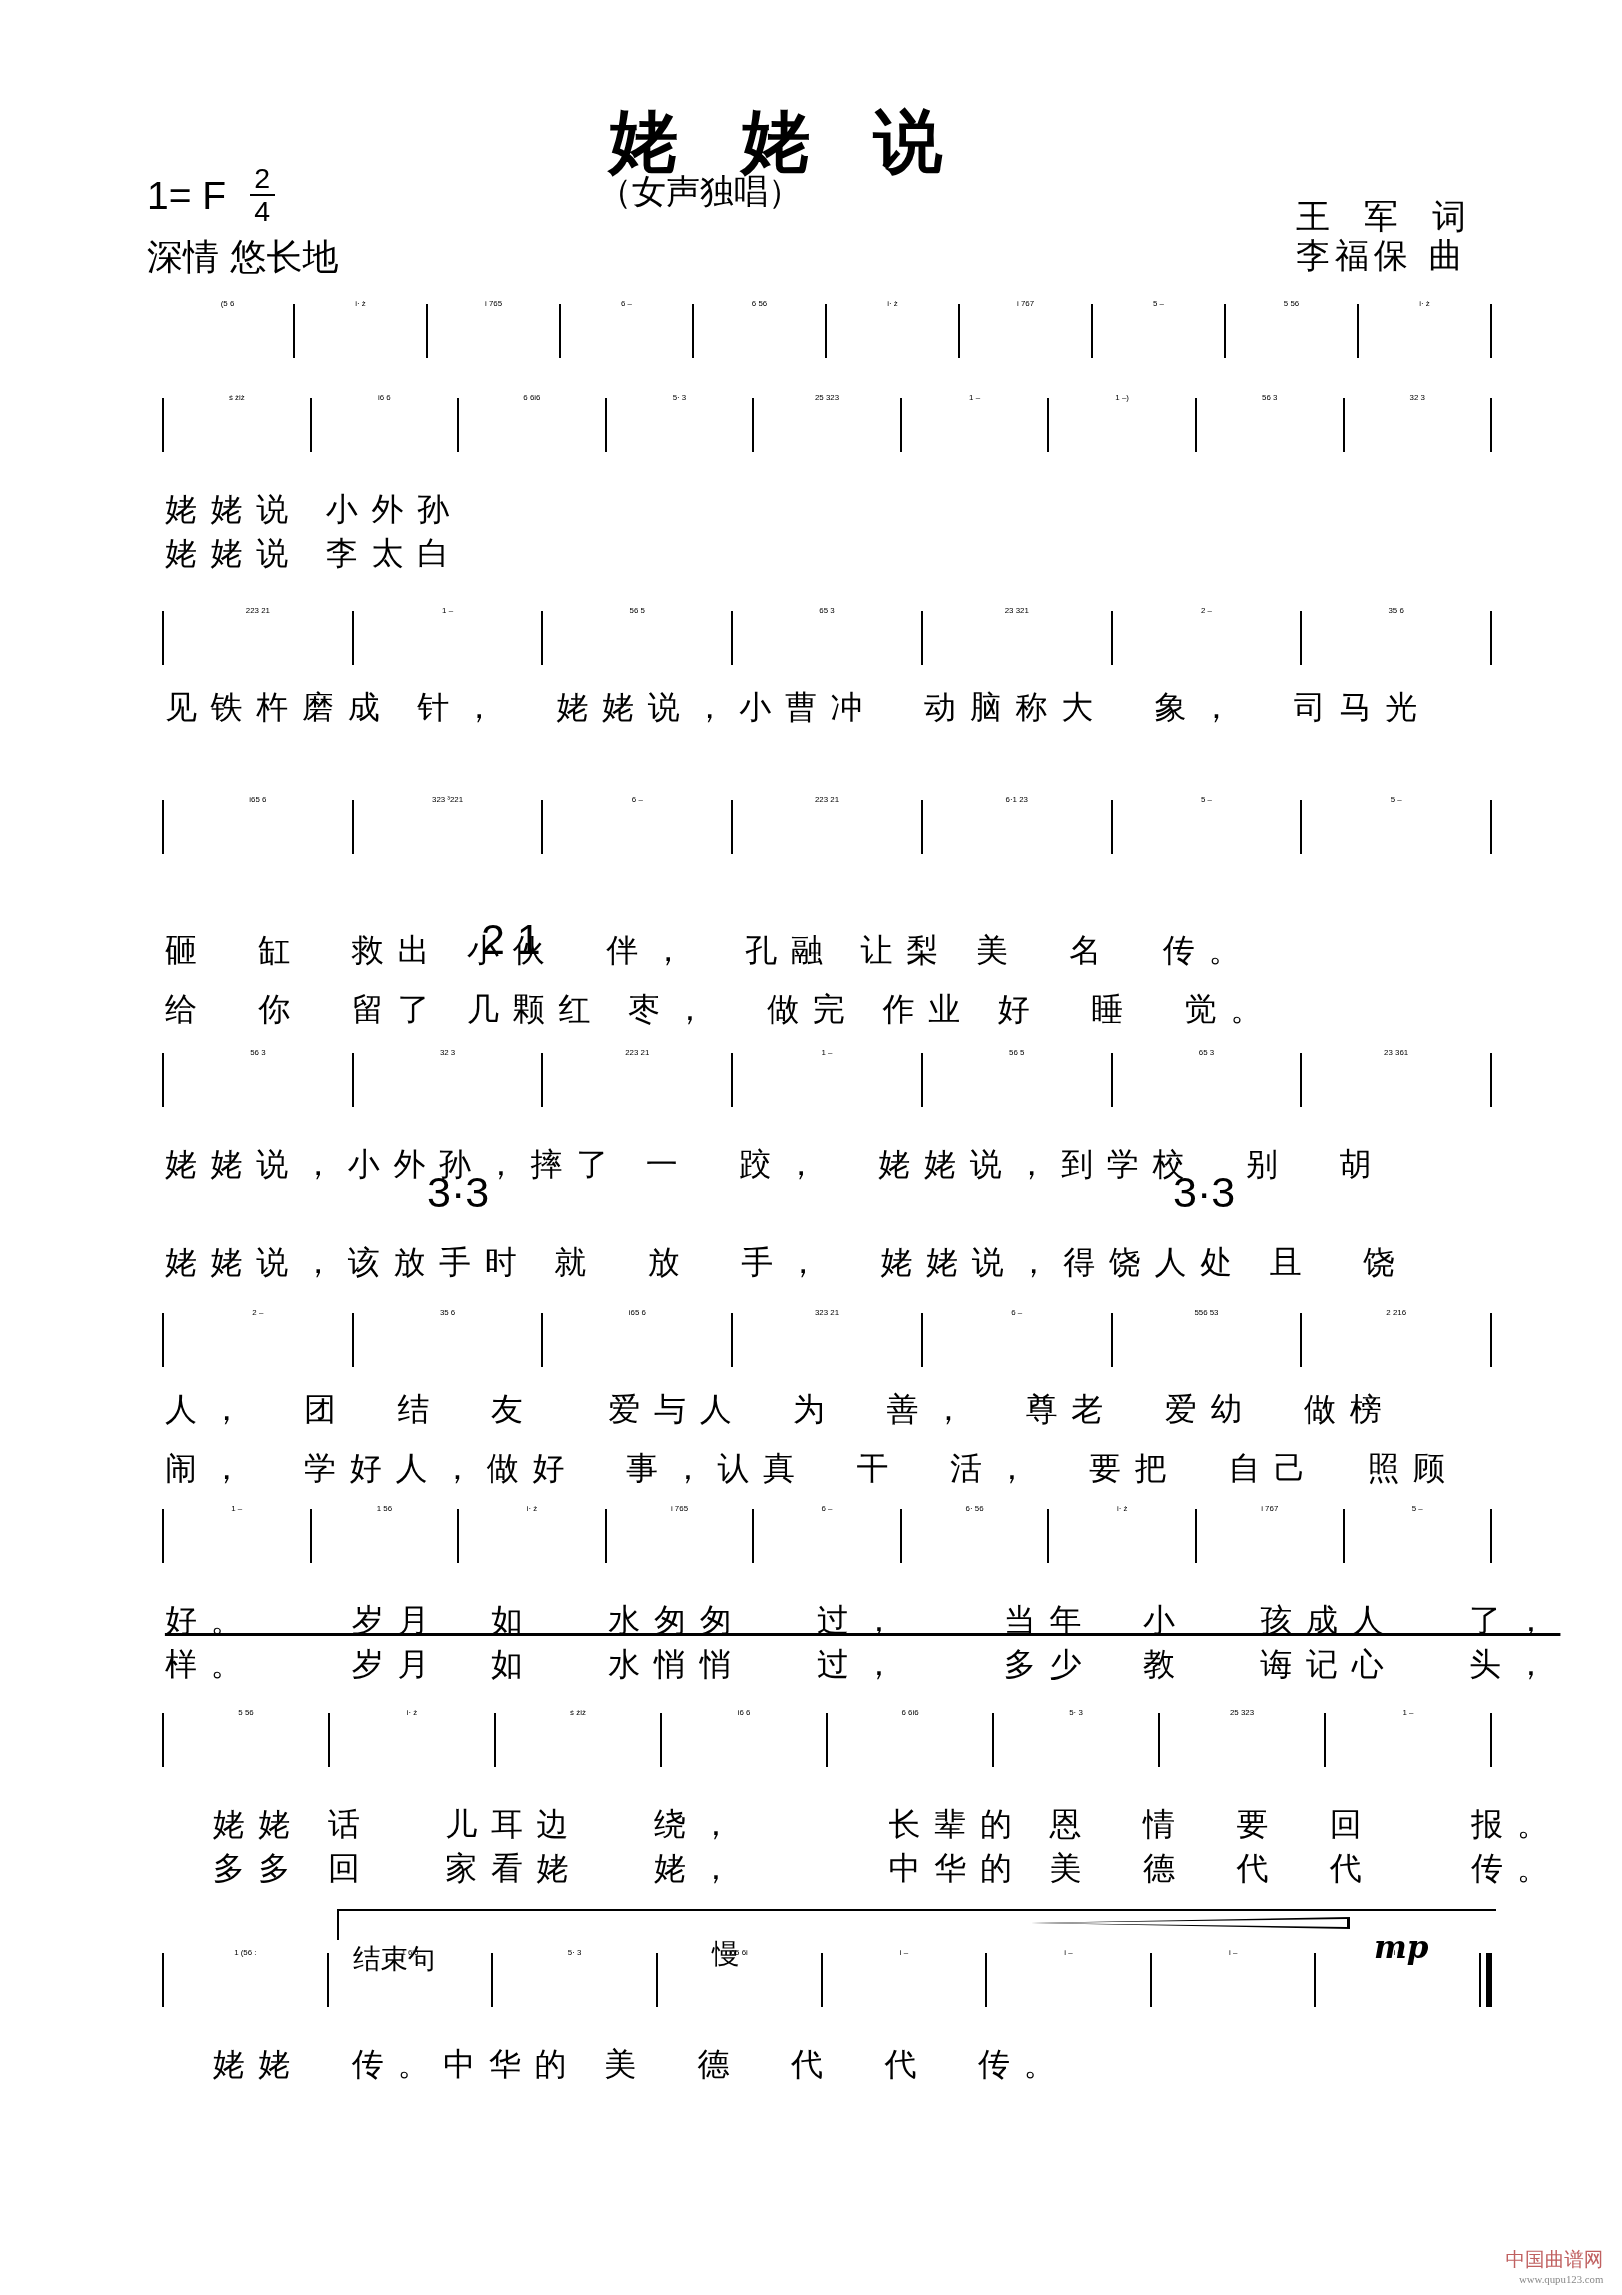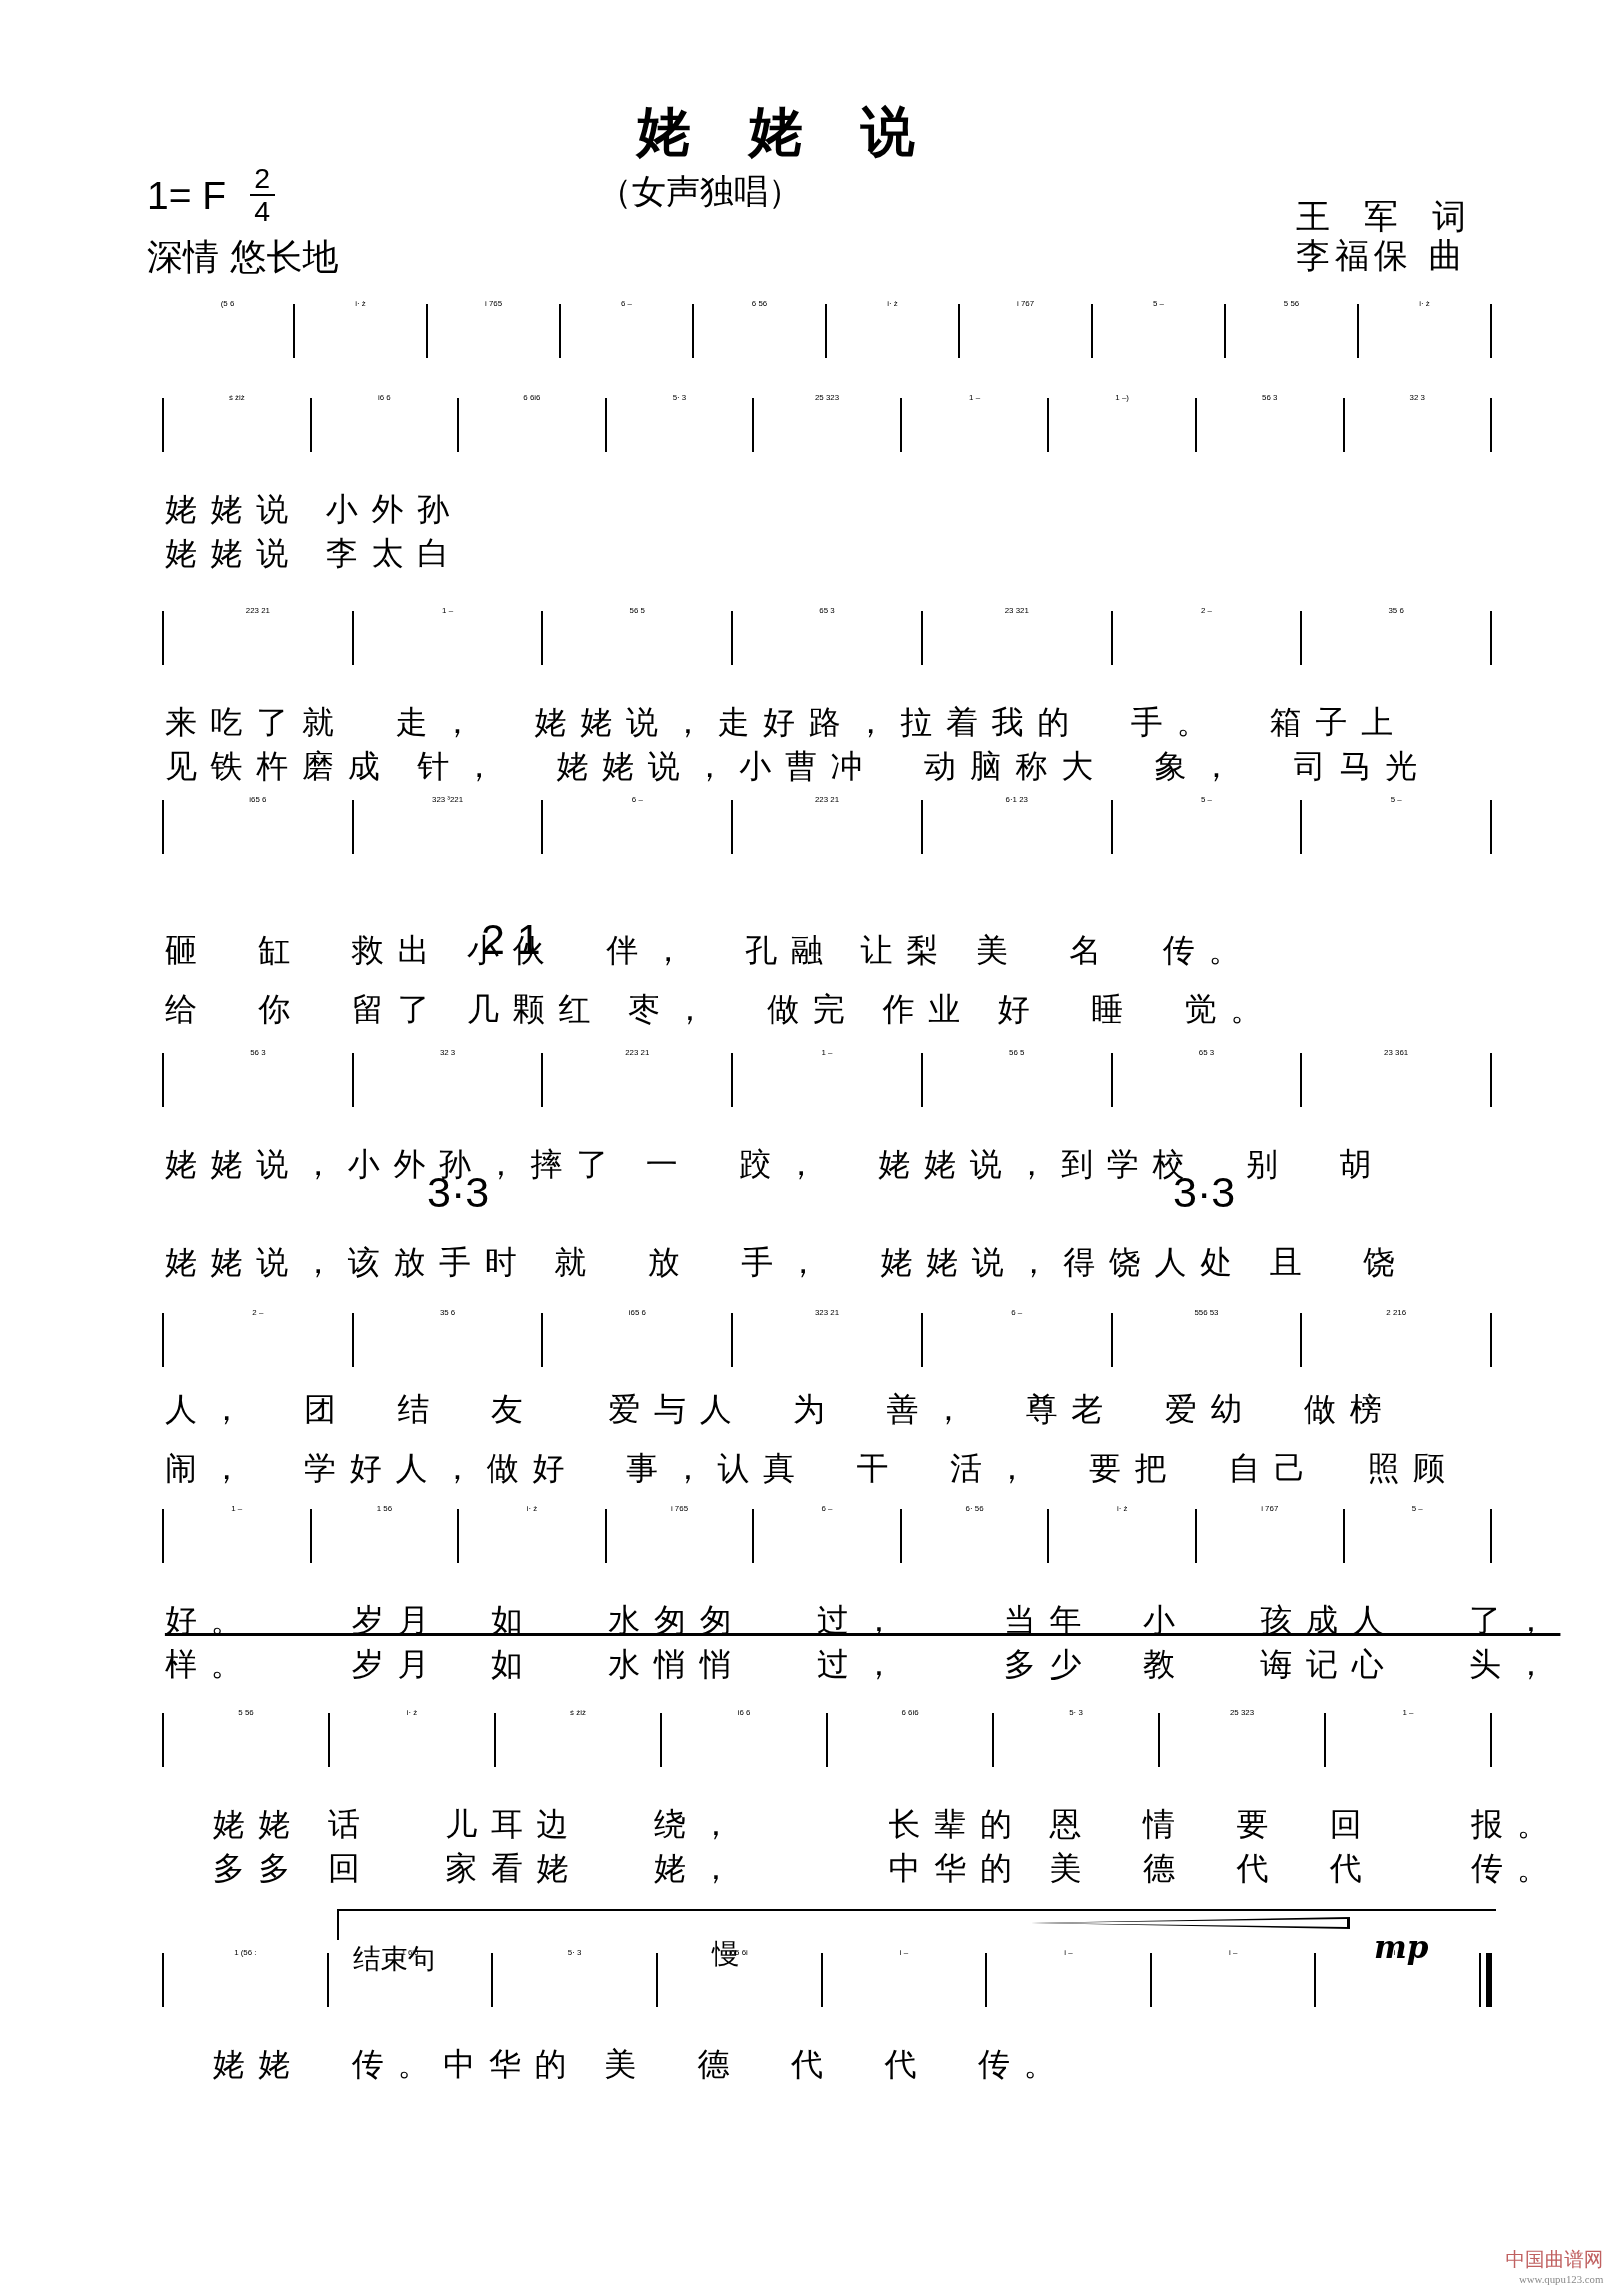--- a/index.html
+++ b/index.html
@@ -1,19 +1,19 @@
 <!DOCTYPE html>
 <html style="font-size:7.9px"><head>
 <meta charset="utf-8">
 <style>
   html, body { margin:0; padding:0; background:#ffffff; }
   body { width:1623px; height:2295px; position:relative; overflow:hidden; color:#000;
          font-family: "Liberation Sans", "DejaVu Sans", sans-serif; }
   .abs { position:absolute; }
-  #title { left:0; width:1571px; top:96px; text-align:center; font-size:54px; font-weight:bold; letter-spacing:19.6px; font-family:"DejaVu Sans", sans-serif; }
+  #title { left:0; width:1571px; top:96px; text-align:center; font-size:69px; font-weight:bold; letter-spacing:19.6px; font-family:"DejaVu Sans", sans-serif; }
   #subtitle { left:0; width:1400px; top:169px; text-align:center; font-size:34px; font-family:"DejaVu Sans", sans-serif; }
   #key { left:147px; top:174px; font-size:39px; }
   #timesig { left:250px; top:164px; width:24.5px; text-align:center; font-size:28.5px; line-height:28.5px; }
   #timesig .bar { border-top:2px solid #000; margin:1px 0; }
   #tempo { left:147px; top:233px; font-size:36px; font-family:"DejaVu Sans", sans-serif; }
   #lyricist { left:1296px; top:194px; font-size:34px; letter-spacing:12.8px; font-family:Liberation Serif, serif; }
   #composer { left:1296px; top:233px; font-size:34px; letter-spacing:4.9px; font-family:"DejaVu Sans", sans-serif; }
 
   .system { position:absolute; left:162px; width:1330px; }
   .measures { display:flex; align-items:flex-start; height:79px;justify-content:space-between; }
@@ -106,21 +106,20 @@
         <div class="barline"></div>
         <div class="measure">65 3</div>
         <div class="barline"></div>
         <div class="measure">23 321</div>
         <div class="barline"></div>
         <div class="measure">2 –</div>
         <div class="barline"></div>
         <div class="measure">35 6</div>
         <div class="barline"></div>
       </div>
-      <div class="lyric-row" style="margin-top: 14.7px;">来吃了就  走，  姥姥说，走好路，拉着我的  手。  箱子上</div>
       <div class="lyric-row" style="margin-top: 0px;">见铁杵磨成 针，  姥姥说，小曹冲  动脑称大  象，  司马光</div>
     </div>
     <div class="system" style="top: 795px;">
       <div class="measures">
         <div class="barline"></div>
         <div class="measure">i65 6</div>
         <div class="barline"></div>
         <div class="measure">323 ³221</div>
         <div class="barline"></div>
         <div class="measure">6 –</div>

